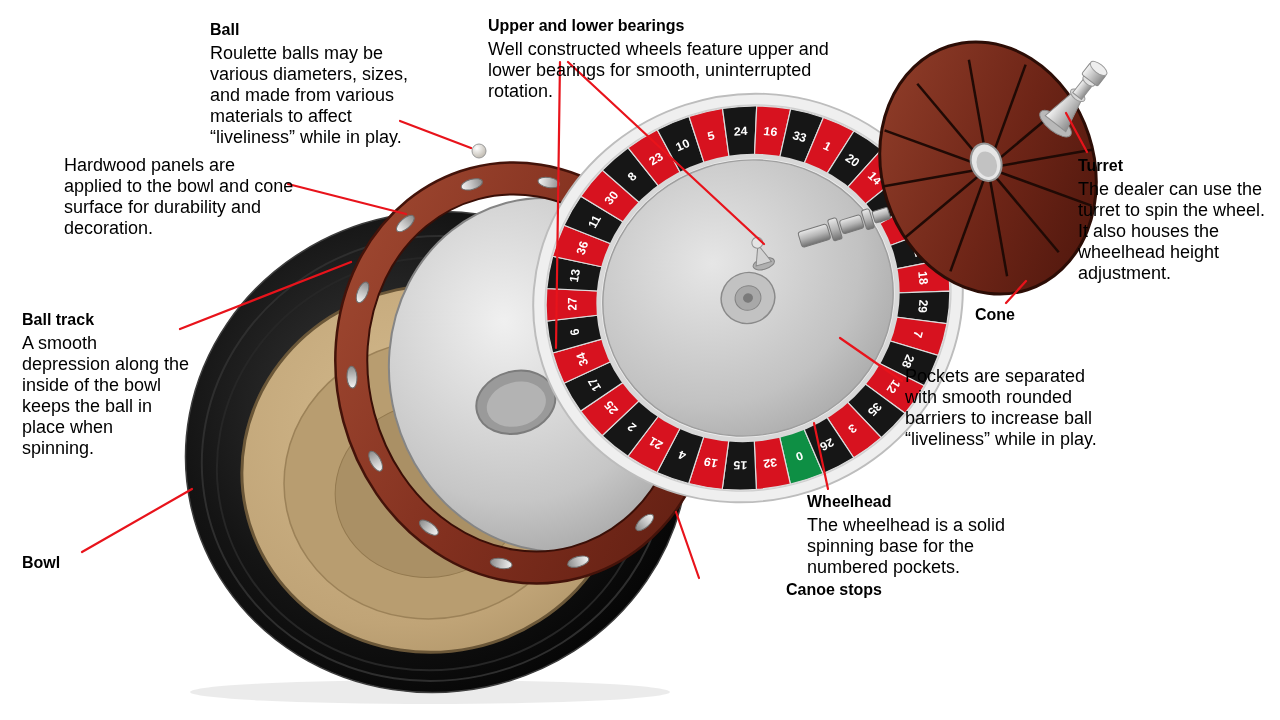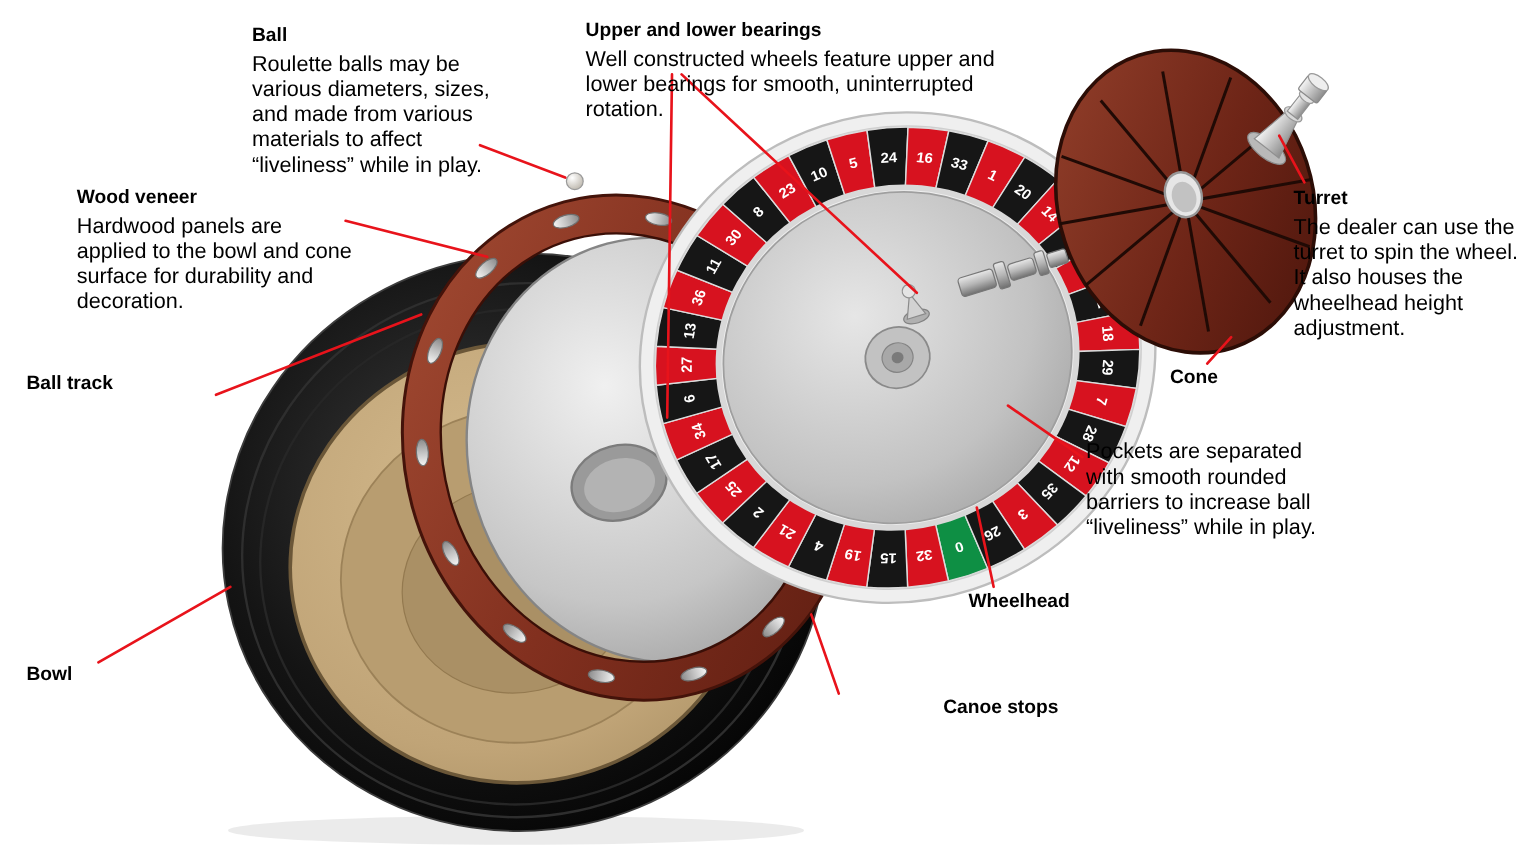--- a/index.html
+++ b/index.html
@@ -260,26 +260,26 @@
   <h3>Ball</h3>
   <p>Roulette balls may be various diameters, sizes, and made from various materials to affect “liveliness” while in play.</p>
 </div>
 
 <div class="callout" style="left:488px;top:16px;width:382px;">
   <h3>Upper and lower bearings</h3>
   <p>Well constructed wheels feature upper and lower bearings for smooth, uninterrupted rotation.</p>
 </div>
 
 <div class="callout" style="left:64px;top:155px;width:232px;">
-  <h3>Wood veneer</h3>
   <p>Hardwood panels are applied to the bowl and cone surface for durability and decoration.</p>
 </div>
 
 <div class="callout" style="left:22px;top:310px;width:168px;">
   <h3>Ball track</h3>
+  <p>A smooth depression along the inside of the bowl keeps the ball in place when spinning.</p>
 </div>
 
 <div class="callout" style="left:22px;top:553px;width:186px;">
   <h3>Bowl</h3>
 </div>
 
 <div class="callout" style="left:1078px;top:156px;width:188px;">
   <h3>Turret</h3>
   <p>The dealer can use the turret to spin the wheel. It also houses the wheelhead height adjustment.</p>
 </div>
@@ -287,17 +287,18 @@
 <div class="callout" style="left:975px;top:305px;width:100px;">
   <h3>Cone</h3>
 </div>
 
 <div class="callout" style="left:905px;top:366px;width:212px;">
   <p>Pockets are separated with smooth rounded barriers to increase ball “liveliness” while in play.</p>
 </div>
 
 <div class="callout" style="left:807px;top:492px;width:208px;">
   <h3>Wheelhead</h3>
+  <p>The wheelhead is a solid spinning base for the numbered pockets.</p>
 </div>
 
 <div class="callout" style="left:660px;top:580px;width:222px;text-align:right;">
   <h3>Canoe stops</h3>
 </div>
 
 </body></html>

